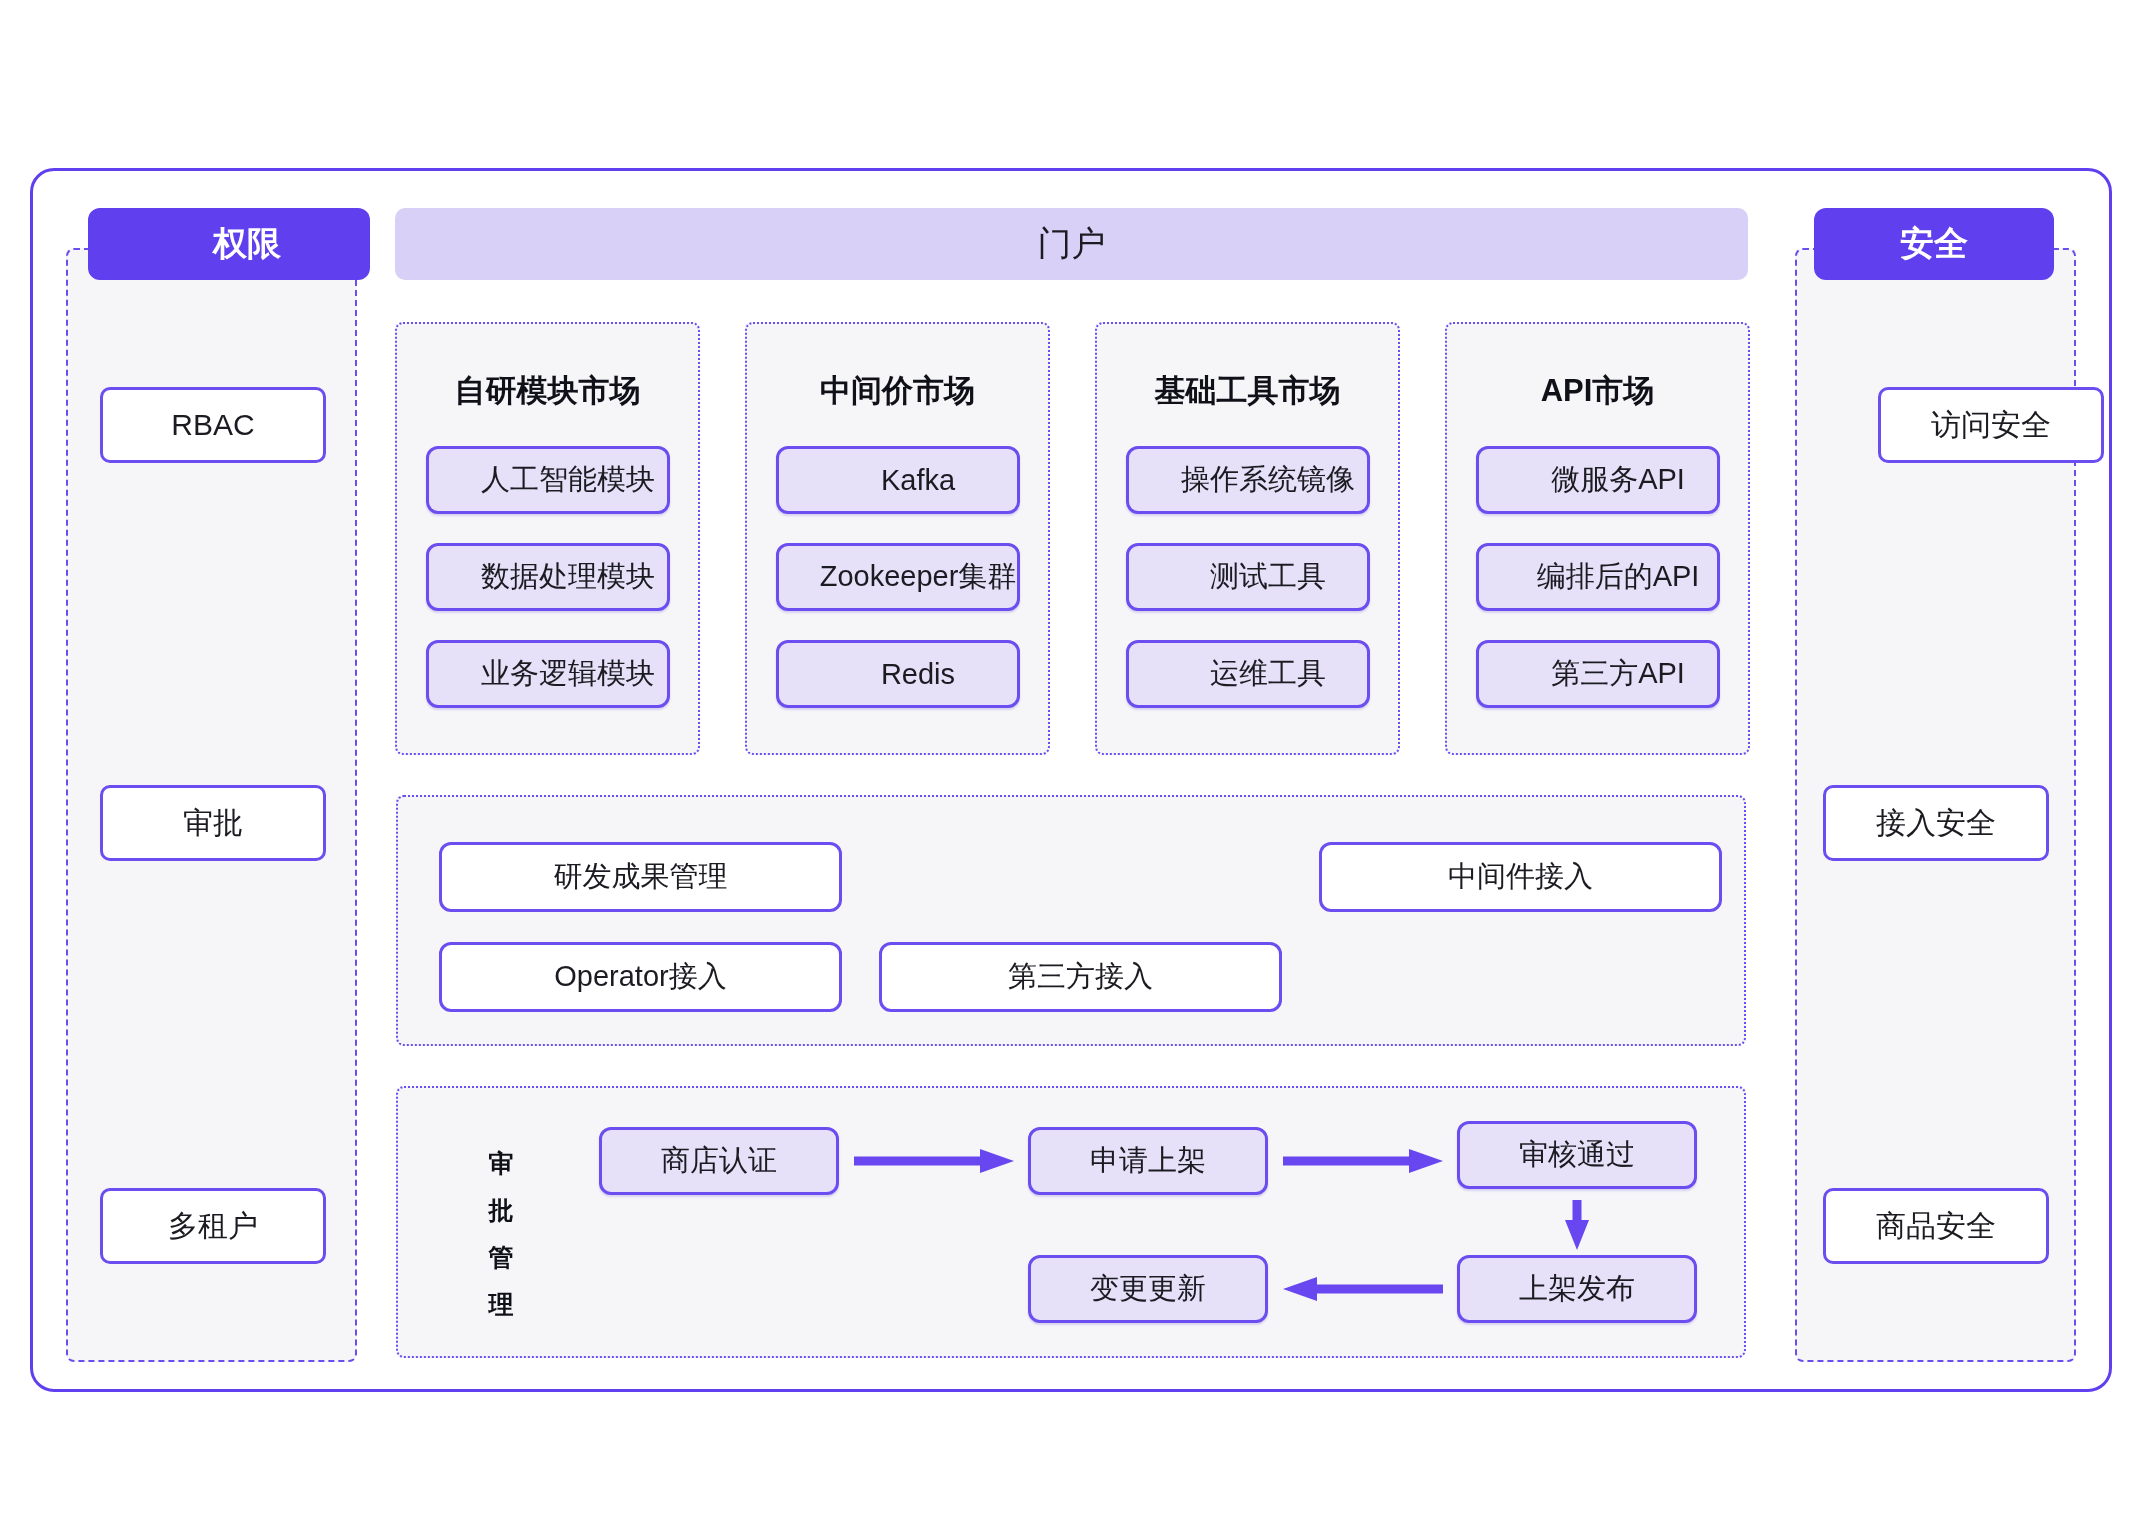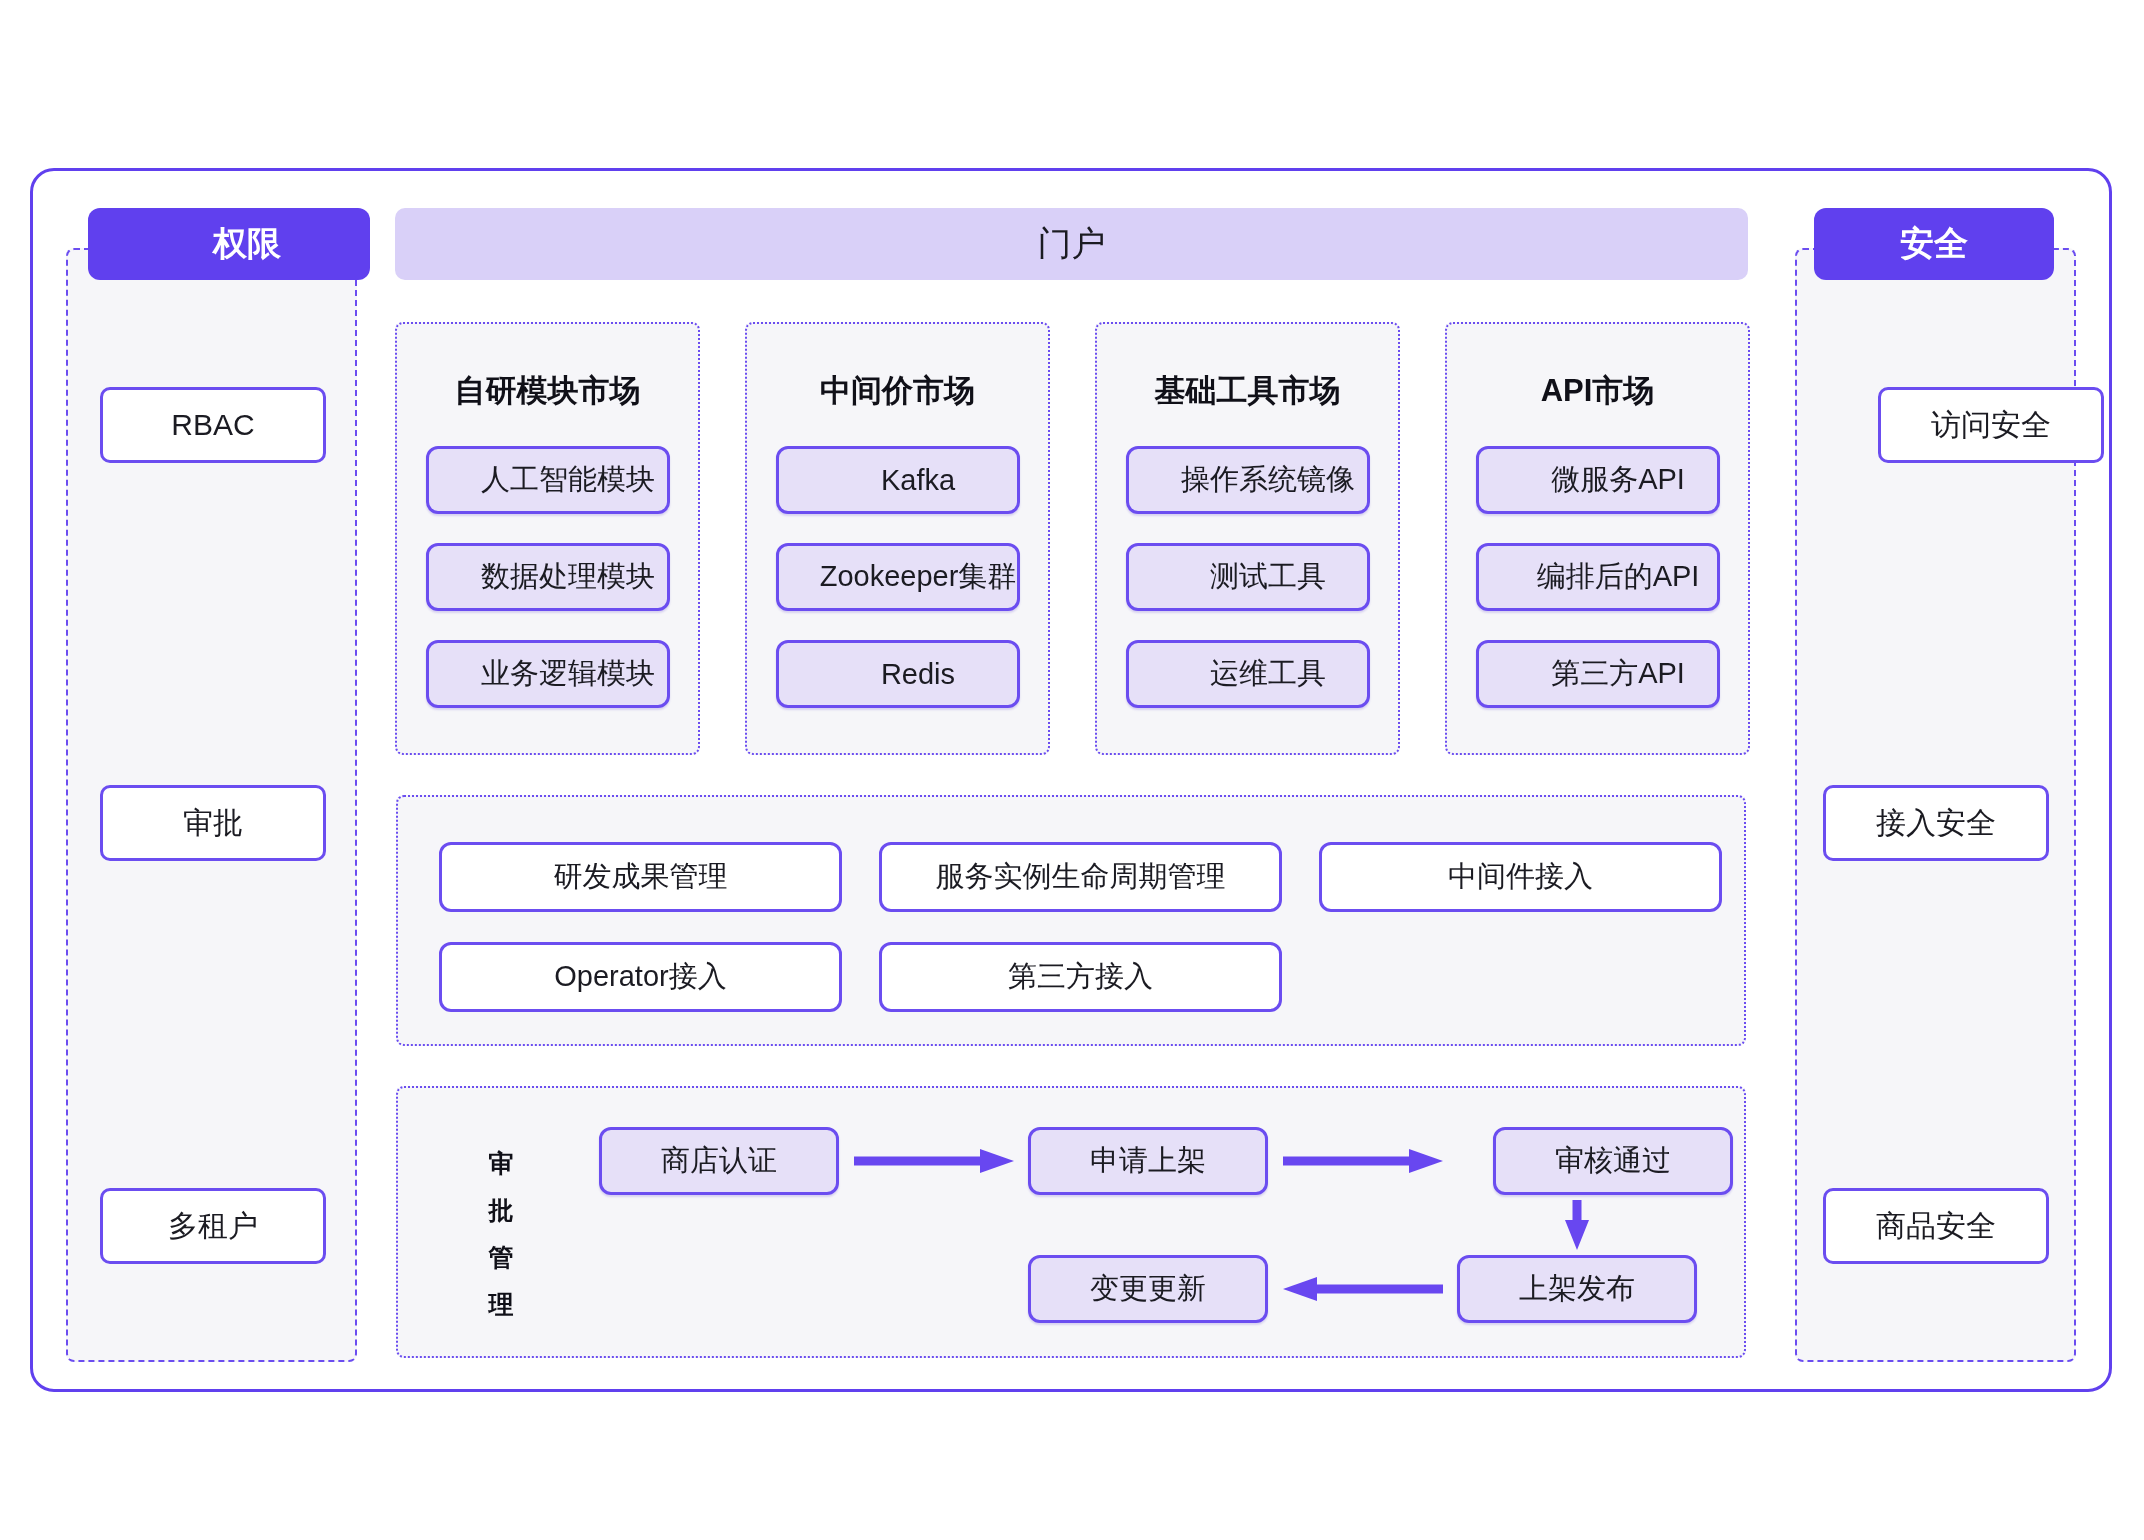--- a/index.html
+++ b/index.html
@@ -118,32 +118,31 @@
     <div class="market-title">API市场</div>
     <div class="pill-list">
       <div class="pill">微服务API</div>
       <div class="pill">编排后的API</div>
       <div class="pill">第三方API</div>
     </div>
   </div>
 
   <div class="wide-box mgmt">
     <div class="white-box" style="left:41px;top:45px;">研发成果管理</div>
-    <div class="white-box" style="left:481px;top:45px;">服务实例生命周期管理</div>
     <div class="white-box" style="left:921px;top:45px;">中间件接入</div>
     <div class="white-box" style="left:41px;top:145px;">Operator接入</div>
     <div class="white-box" style="left:481px;top:145px;">第三方接入</div>
   </div>
 
   <div class="wide-box appr">
     <div class="v-label">审批管理</div>
 
     <div class="flow-pill" style="left:201px;top:39px;">商店认证</div>
     <div class="flow-pill" style="left:630px;top:39px;">申请上架</div>
-    <div class="flow-pill" style="left:1059px;top:39px;margin-left:36px;">审核通过</div>
+    <div class="flow-pill" style="left:1059px;top:33px;">审核通过</div>
     <div class="flow-pill" style="left:630px;top:167px;">变更更新</div>
     <div class="flow-pill" style="left:1059px;top:167px;">上架发布</div>
 
     <svg class="arrow" style="left:456px;top:58px;" width="160" height="30" viewBox="0 0 160 30">
       <line x1="0" y1="15" x2="128" y2="15" stroke="#6847f0" stroke-width="9"></line>
       <polygon points="126,3 160,15 126,27" fill="#6847f0"></polygon>
     </svg>
     <svg class="arrow" style="left:885px;top:58px;" width="160" height="30" viewBox="0 0 160 30">
       <line x1="0" y1="15" x2="128" y2="15" stroke="#6847f0" stroke-width="9"></line>
       <polygon points="126,3 160,15 126,27" fill="#6847f0"></polygon>

